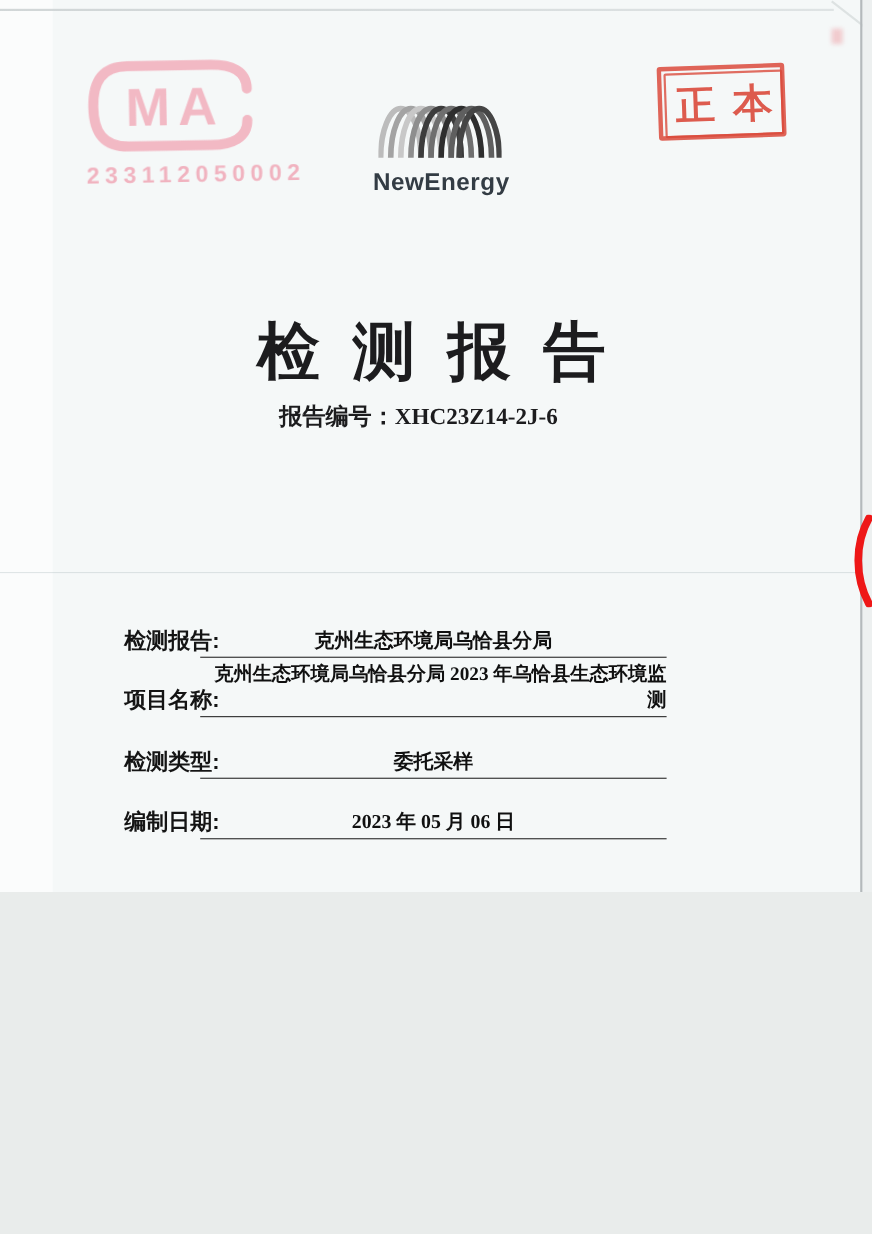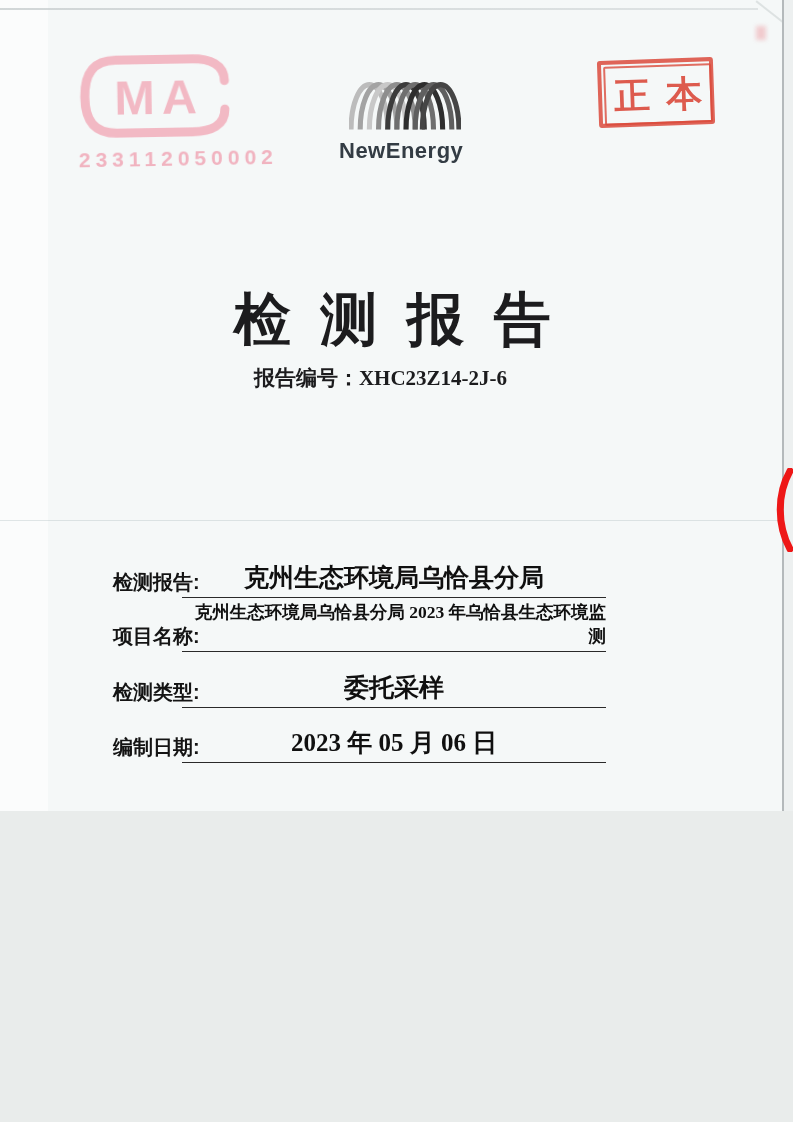--- a/index.html
+++ b/index.html
@@ -15,42 +15,42 @@
   .corner-diag{position:absolute;left:750px;top:18px;width:58px;height:2px;background:#d3d8d9;transform:rotate(38deg);opacity:.7;}
   .edge-right{position:absolute;left:782px;top:0;width:2px;height:100%;background:#b4b9bb;}
   .edge-right-outer{position:absolute;left:784px;top:0;width:9px;height:100%;background:#edf0f0;}
   .mid-line{position:absolute;left:0;top:520px;width:782px;height:1px;background:rgba(150,168,171,.28);}
 
   
   .cma{position:absolute;left:78px;top:52px;width:154px;opacity:.8;transform:rotate(-1deg);filter:blur(.3px);}
   .cma-num{margin-top:3px;text-align:center;font-size:21px;font-weight:bold;letter-spacing:5px;color:#f0a2b2;font-family:"Liberation Sans","DejaVu Sans",sans-serif;}
 
   
-  .logo{position:absolute;left:339px;top:78px;width:122px;text-align:right;}
+  .logo{position:absolute;left:339px;top:92px;width:122px;text-align:center;}
   .logo-text{margin-top:4px;font-size:22px;font-weight:bold;color:#333c44;letter-spacing:.5px;font-family:"Liberation Sans","DejaVu Sans",sans-serif;}
 
   
   .original{position:absolute;left:598px;top:59px;width:104px;height:55px;border:4px solid rgba(216,59,43,.85);
     border-radius:3px;padding:2px;transform:rotate(-2deg);opacity:.92;}
   .original-inner{width:100%;height:100%;border:2px solid rgba(216,59,43,.8);border-radius:2px;
     display:flex;align-items:center;justify-content:center;}
   .original-inner span{font-size:36px;font-weight:bold;color:rgba(216,59,43,.9);letter-spacing:16px;transform:translateX(8px);line-height:1;}
 
   
   .title{position:absolute;left:0;right:11px;top:282px;margin:0;text-align:center;
     font-size:57px;font-weight:bold;color:#1c1c1e;letter-spacing:.52em;transform:translateX(16px);}
   .report-no{position:absolute;left:0;right:0;top:364px;text-align:center;
     font-size:21px;font-weight:bold;color:#1c1c1e;transform:translateX(-16px);}
 
   
   .field-row{position:absolute;left:0;width:793px;height:32px;}
   .field-label{position:absolute;left:113px;bottom:2px;font-size:20px;font-weight:bold;color:#141414;
     font-family:"Liberation Sans","DejaVu Sans",sans-serif;}
   .field-value{position:absolute;left:182px;width:424px;bottom:0;border-bottom:1.6px solid #2a2a2a;
-    text-align:center;font-size:25px;font-weight:bold;color:#101010;padding-bottom:3px;}
+    text-align:center;font-size:18px;font-weight:bold;color:#101010;padding-bottom:3px;}
   .row-1{top:566px;} .row-2{top:620px;} .row-3{top:676px;} .row-4{top:731px;}
   .row-2 .field-value{font-size:17.5px;text-align:right;}
 
   
   .company-cn{position:absolute;left:0;right:0;top:913px;text-align:center;font-size:24px;font-weight:bold;
     color:#171717;letter-spacing:1px;transform:translateX(-12px);}
   .company-en{position:absolute;left:0;right:0;top:956px;text-align:center;font-size:17.5px;font-weight:bold;color:#171717;margin-top:16px;}
 
   
   .seal{position:absolute;left:298px;top:871px;width:160px;height:160px;transform:rotate(-8deg);

